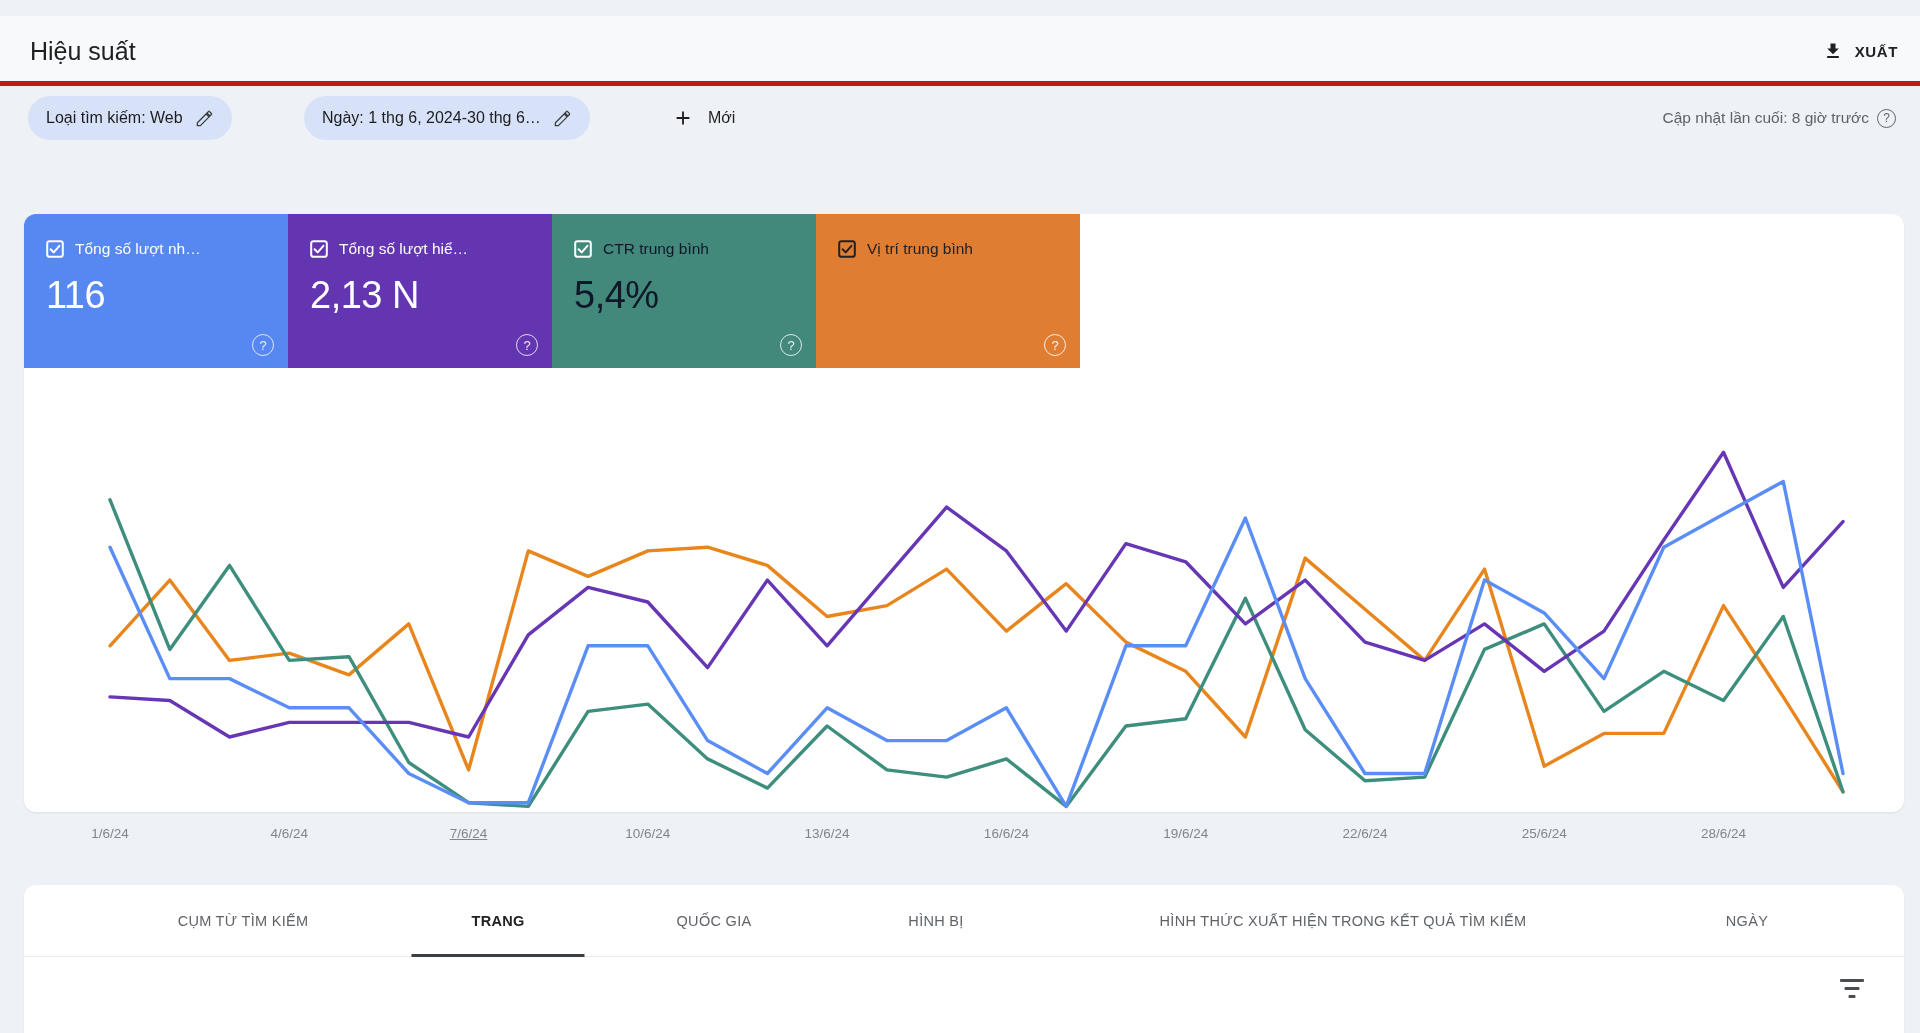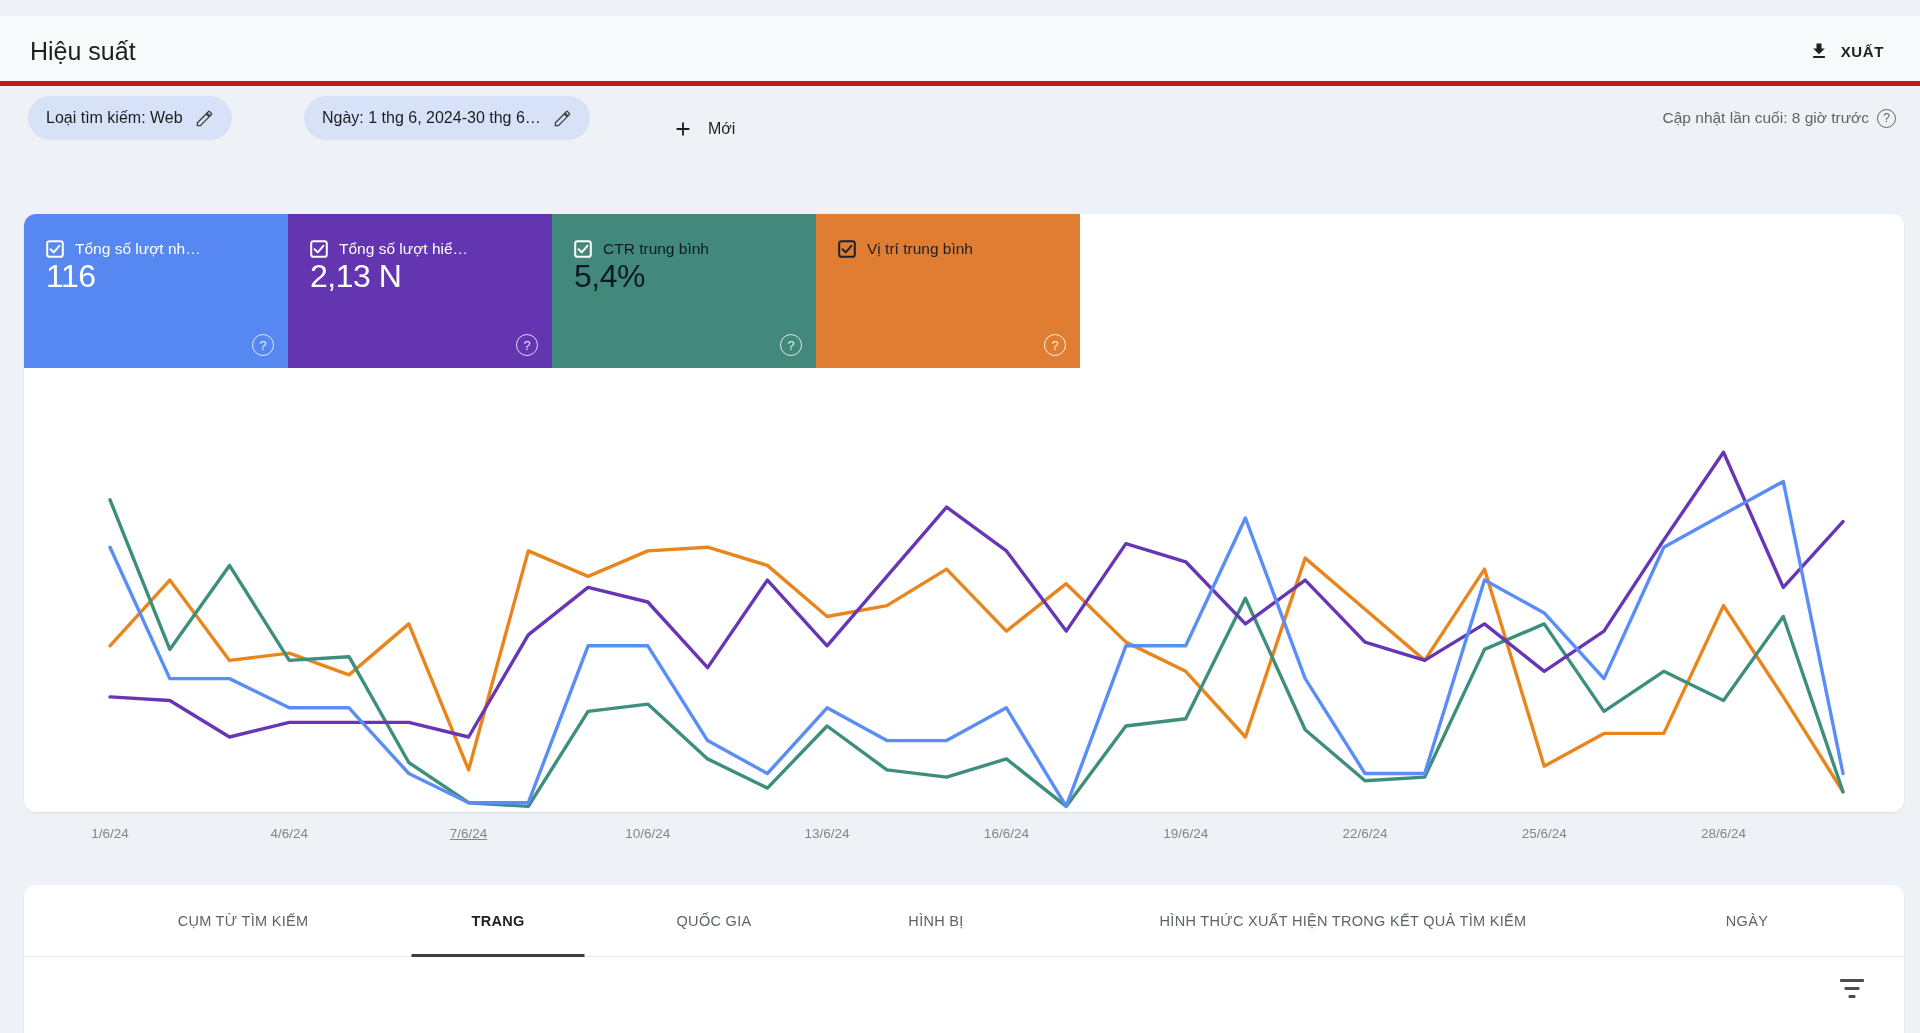--- a/index.html
+++ b/index.html
@@ -3,47 +3,47 @@
 <meta charset="utf-8">
 <style>
   html,body{margin:0;padding:0;background:#e7eaf0;}
   .page{position:relative;width:1920px;height:1033px;background:#eef1f6;
         font-family:"Liberation Sans","DejaVu Sans",sans-serif;color:#202124;overflow:hidden;}
 
   
   .header{position:absolute;left:0;top:0;width:1920px;height:70px;background:#f8f9fa;
           border-bottom:5px solid #b91c1c;box-sizing:border-box;margin-top:16px;}
   .page-title{position:absolute;left:30px;top:0;line-height:70px;font-size:25px;color:#1f1f1f;}
-  .export-btn{position:absolute;right:30px;top:0;height:70px;display:flex;align-items:center;gap:12px;
+  .export-btn{position:absolute;right:16px;top:0;height:70px;display:flex;align-items:center;gap:12px;
               background:none;border:none;cursor:pointer;font-family:inherit;}
   .export-btn span.lbl{font-size:15px;font-weight:bold;letter-spacing:.6px;color:#202124;}
   .export-btn svg{display:block;}
 
   
   .chip{position:absolute;top:96px;height:44px;border-radius:22px;background:#d7e1f8;border:none;
         display:flex;align-items:center;gap:12px;padding:0 18px;font-family:inherit;font-size:16px;
         color:#1c1d1f;cursor:pointer;}
   .chip svg{display:block;}
-  .new-btn{position:absolute;left:666px;top:107px;height:44px;display:flex;align-items:center;gap:14px;
+  .new-btn{position:absolute;left:666px;top:96px;height:44px;display:flex;align-items:center;gap:14px;
            background:none;border:none;font-family:inherit;font-size:16px;font-weight:500;color:#1f1f1f;cursor:pointer;}
   .updated{position:absolute;right:24px;top:96px;height:44px;display:flex;align-items:center;gap:8px;
            font-size:15.5px;color:#5f6368;}
   .help-ring{width:19px;height:19px;border-radius:50%;border:1.5px solid #5f6368;box-sizing:border-box;
              display:flex;align-items:center;justify-content:center;font-size:12px;color:#5f6368;background:none;cursor:pointer;padding:0;}
   .help-ring::after{content:"?";}
 
   
   .chart-card{position:absolute;left:24px;top:214px;width:1880px;height:598px;background:#ffffff;
               border-radius:12px;box-shadow:0 1px 2px rgba(60,64,67,.10);}
   .metric-row{position:absolute;left:0;top:0;display:flex;}
   .metric-card{position:relative;width:264px;height:154px;box-sizing:border-box;padding:26px 20px 0 22px;cursor:pointer;}
   .metric-card:first-child{border-radius:12px 0 0 0;}
   .metric-head{display:flex;align-items:flex-end;gap:11px;}
   .metric-label{font-size:15.5px;white-space:nowrap;}
-  .metric-value{margin-top:0;font-size:32px;letter-spacing:-.5px;}
+  .metric-value{margin-top:16px;font-size:38px;letter-spacing:-.5px;}
   .cbx{width:18px;height:18px;flex:0 0 18px;}
   .metric-help{position:absolute;right:14px;bottom:12px;width:22px;height:22px;border-radius:50%;
                border:1.5px solid rgba(255,255,255,.8);box-sizing:border-box;display:flex;align-items:center;
                justify-content:center;font-size:13px;color:rgba(255,255,255,.9);background:none;cursor:pointer;padding:0;}
   .metric-help::after{content:"?";}
   .chart-svg{position:absolute;left:0;top:0;}
   .tick{position:absolute;top:612px;transform:translateX(-50%);font-size:13.5px;color:#80868b;white-space:nowrap;}
 
   
   .tabs-card{position:absolute;left:24px;top:885px;width:1880px;height:168px;background:#ffffff;

